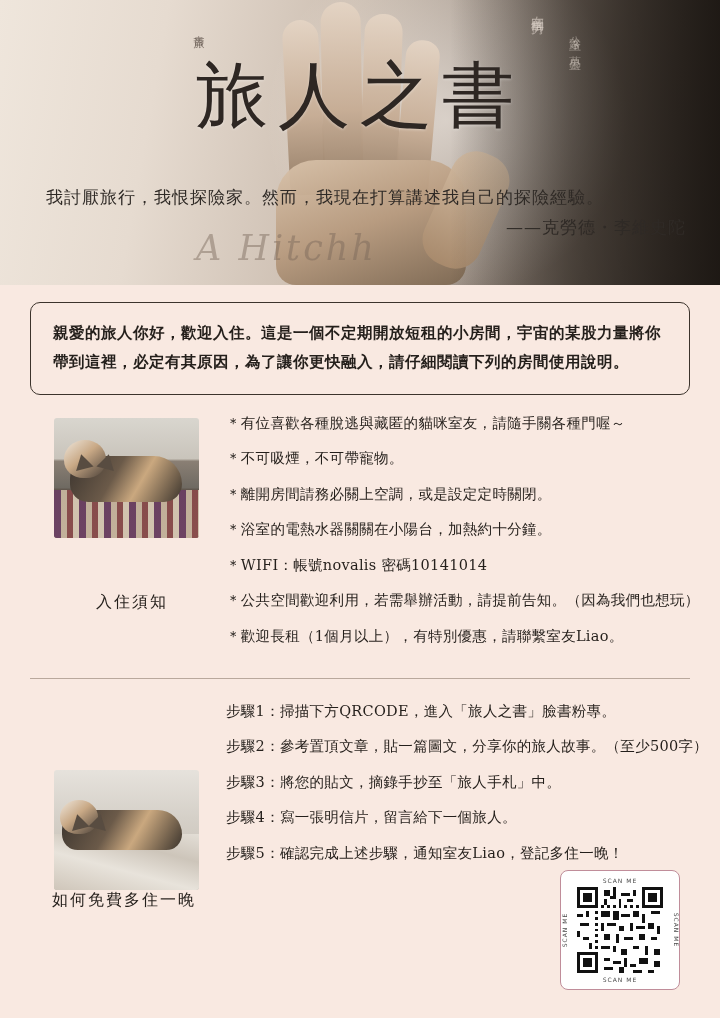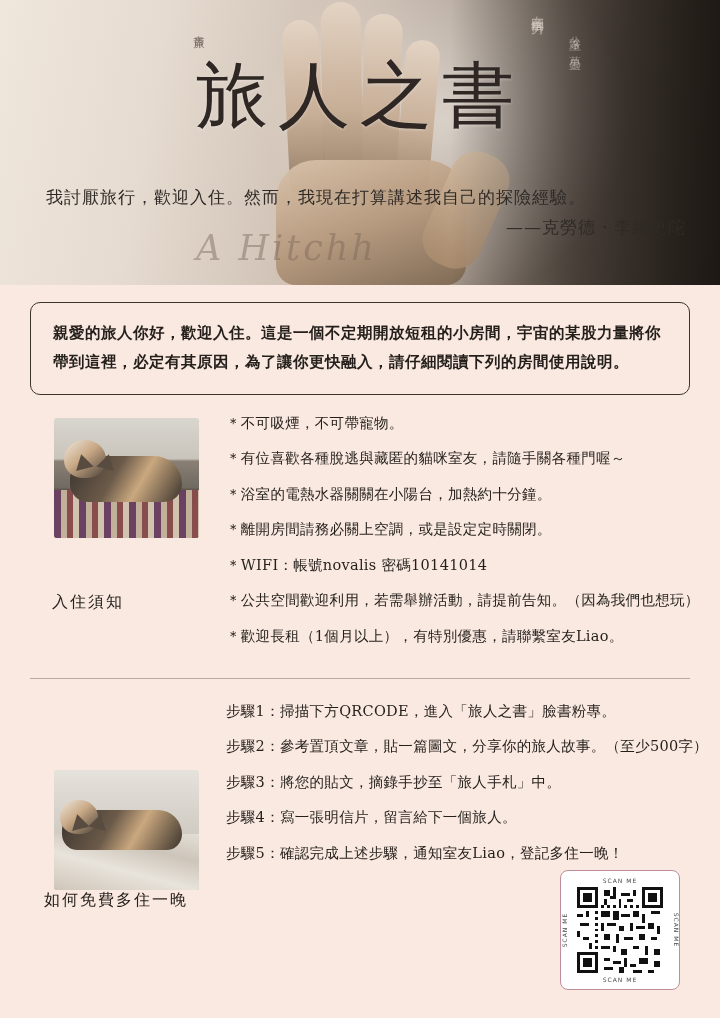--- a/index.html
+++ b/index.html
@@ -198,20 +198,21 @@
   .bed-fold {
     position: absolute;
     left: 0; bottom: 0; width: 145px; height: 56px;
     background: linear-gradient(15deg, #cfc6ba 0%, #e8e3db 40%, #cdc5ba 70%, #e3ded6 100%);
   }
 
   .section-caption {
     position: absolute;
     left: 22px;
     width: 160px;
+    text-align: center;
     font-family: "DejaVu Serif", "Liberation Serif", serif;
     font-size: 16px;
     color: #241f1b;
     letter-spacing: 2px;
   }
   .section-1 .section-caption { top: 180px; }
   .section-2 .section-caption { top: 190px; left: 14px; font-family: Liberation Serif, serif; }
 
   .bullets {
     position: absolute;
@@ -284,42 +285,42 @@
     <div class="hand palm"></div>
     <div class="hand thumb"></div>
     <div class="hero-dark"></div>
 
     <div class="hero-vert-text v1">書旅</div>
     <div class="hero-vert-text v2">在國御男</div>
     <div class="hero-vert-text v3">公路上３萬公里</div>
 
     <div class="hero-watermark">A Hitchh</div>
     <div class="hero-title">旅人之書</div>
-    <div class="hero-quote">我討厭旅行，歡迎入住。然而，我現在打算講述我自己的探險經驗。</div>
+    <div class="hero-quote">我討厭旅行，我恨探險家。然而，我現在打算講述我自己的探險經驗。</div>
     <div class="hero-attrib">——克勞德・李維史陀</div>
   </div>
 
   <div class="welcome">親愛的旅人你好，歡迎入住。這是一個不定期開放短租的小房間，宇宙的某股力量將你帶到這裡，必定有其原因，為了讓你更快融入，請仔細閱讀下列的房間使用說明。</div>
 
   <div class="section section-1">
     <div class="photo p1">
       <div class="rug"></div>
       <div class="cat-body"></div>
       <div class="cat-head">
         <div class="cat-ear l"></div>
         <div class="cat-ear r"></div>
       </div>
     </div>
     <div class="section-caption">入住須知</div>
     <div class="bullets">
       <ul>
+        <li>＊有位喜歡各種脫逃與藏匿的貓咪室友，請隨手關各種門喔～</li>
         <li>＊不可吸煙，不可帶寵物。</li>
-        <li>＊有位喜歡各種脫逃與藏匿的貓咪室友，請隨手關各種門喔～</li>
+        <li>＊離開房間請務必關上空調，或是設定定時關閉。</li>
         <li>＊浴室的電熱水器關關在小陽台，加熱約十分鐘。</li>
-        <li>＊離開房間請務必關上空調，或是設定定時關閉。</li>
         <li>＊WIFI：帳號novalis 密碼10141014</li>
         <li>＊公共空間歡迎利用，若需舉辦活動，請提前告知。（因為我們也想玩）</li>
         <li>＊歡迎長租（1個月以上），有特別優惠，請聯繫室友Liao。</li>
       </ul>
     </div>
   </div>
 
   <div class="divider"></div>
 
   <div class="section section-2">

